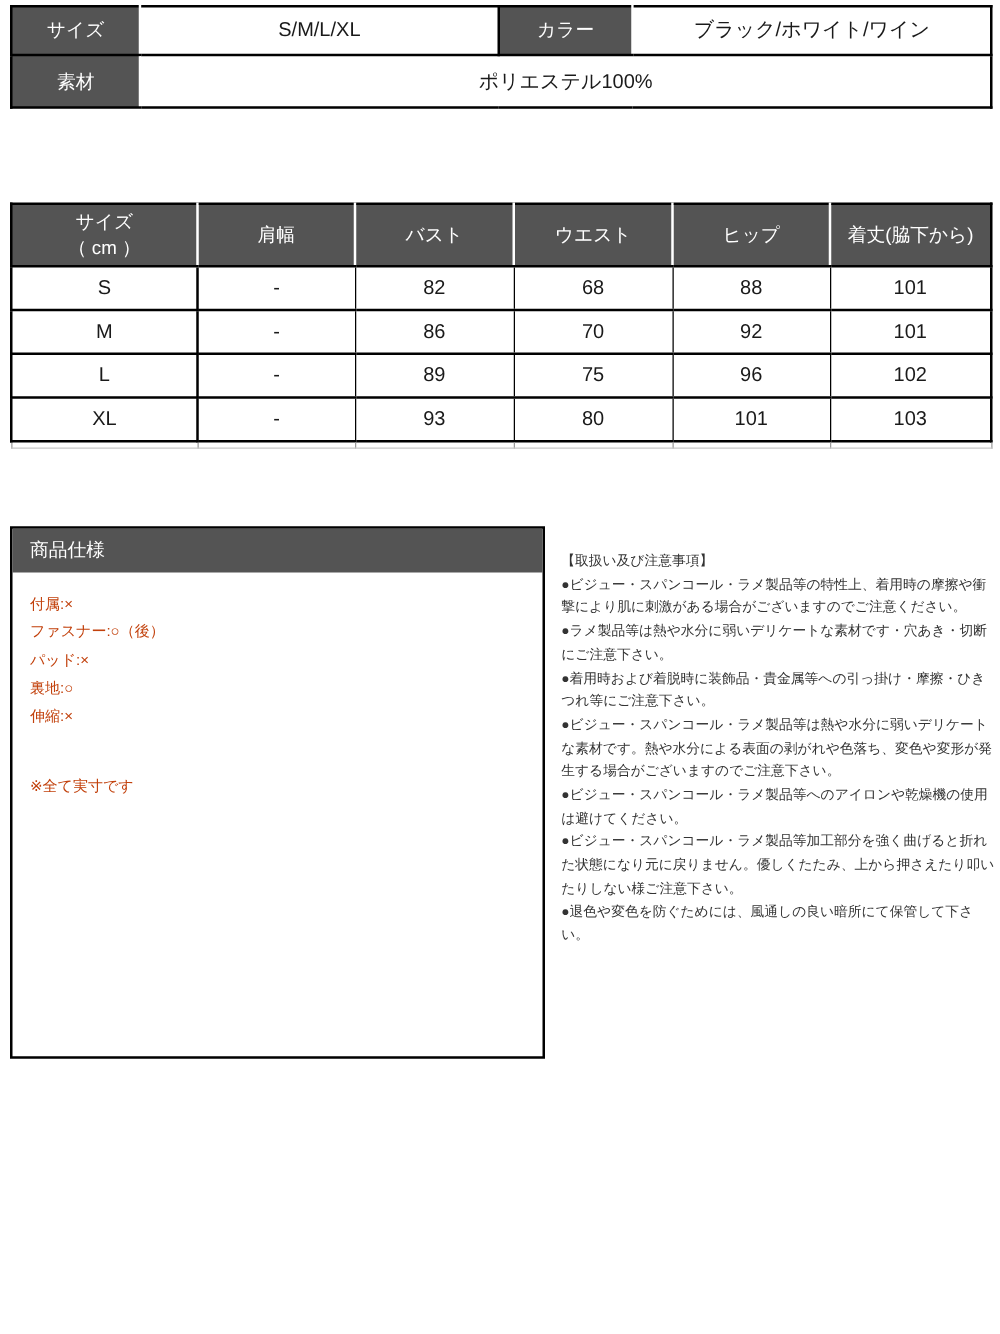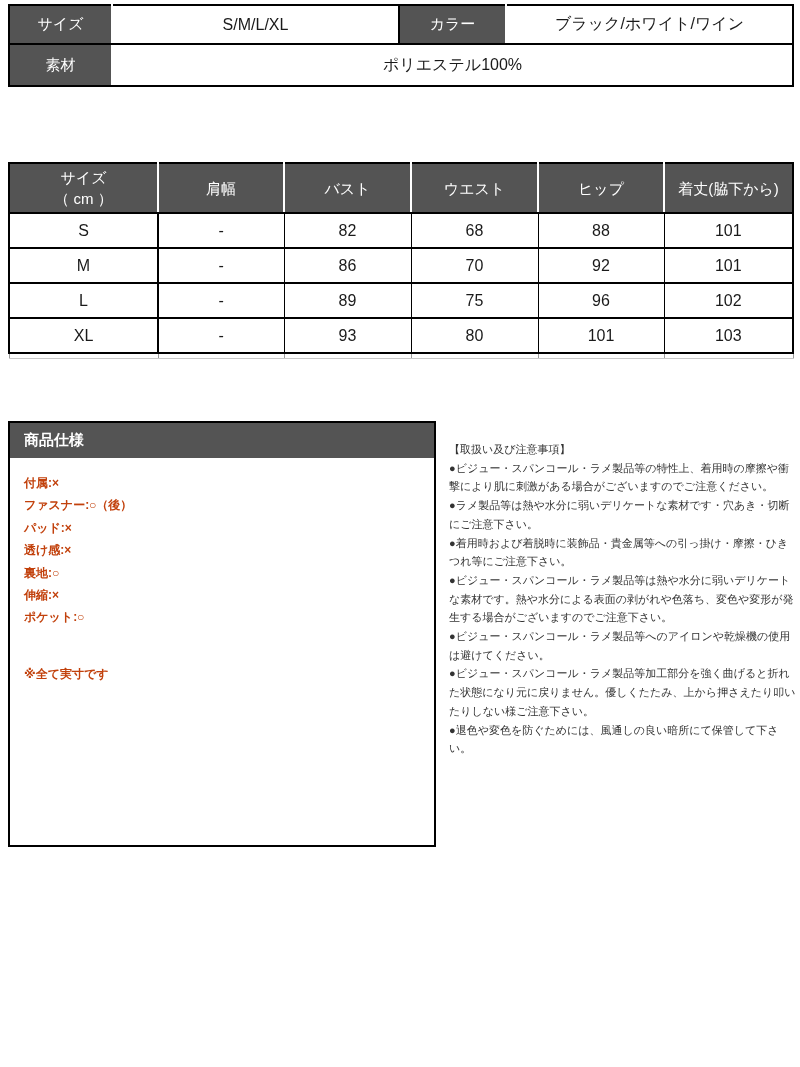--- a/index.html
+++ b/index.html
@@ -98,21 +98,20 @@
   
   .spec-box {
     position: absolute;
     left: 8px;
     top: 421px;
     width: 428px;
     height: 426px;
     border: 2px solid #000000;
     box-sizing: border-box;
     background: #ffffff;
-    font-weight: bold;
   }
   .spec-header {
     background: #545454;
     color: #ffffff;
     font-size: 15px;
     padding: 8px 0 8px 14px;
   }
   .spec-body {
     padding: 14px 14px 0 14px;
     font-size: 12px;
@@ -220,24 +219,22 @@
     </tr>
   </tbody>
 </table>
 
 <div class="spec-box">
   <div class="spec-header">商品仕様</div>
   <div class="spec-body">
     <div class="spec-item">付属:×</div>
     <div class="spec-item">ファスナー:○（後）</div>
     <div class="spec-item">パッド:×</div>
-    <div class="spec-item">透け感:×</div>
     <div class="spec-item">裏地:○</div>
     <div class="spec-item">伸縮:×</div>
-    <div class="spec-item">ポケット:○</div>
     <div class="spec-note">※全て実寸です</div>
   </div>
 </div>
 
 <div class="care-notes">
   <p>【取扱い及び注意事項】</p>
   <p>●ビジュー・スパンコール・ラメ製品等の特性上、着用時の摩擦や衝撃により肌に刺激がある場合がございますのでご注意ください。</p>
   <p>●ラメ製品等は熱や水分に弱いデリケートな素材です・穴あき・切断にご注意下さい。</p>
   <p>●着用時および着脱時に装飾品・貴金属等への引っ掛け・摩擦・ひきつれ等にご注意下さい。</p>
   <p>●ビジュー・スパンコール・ラメ製品等は熱や水分に弱いデリケートな素材です。熱や水分による表面の剥がれや色落ち、変色や変形が発生する場合がございますのでご注意下さい。</p>

